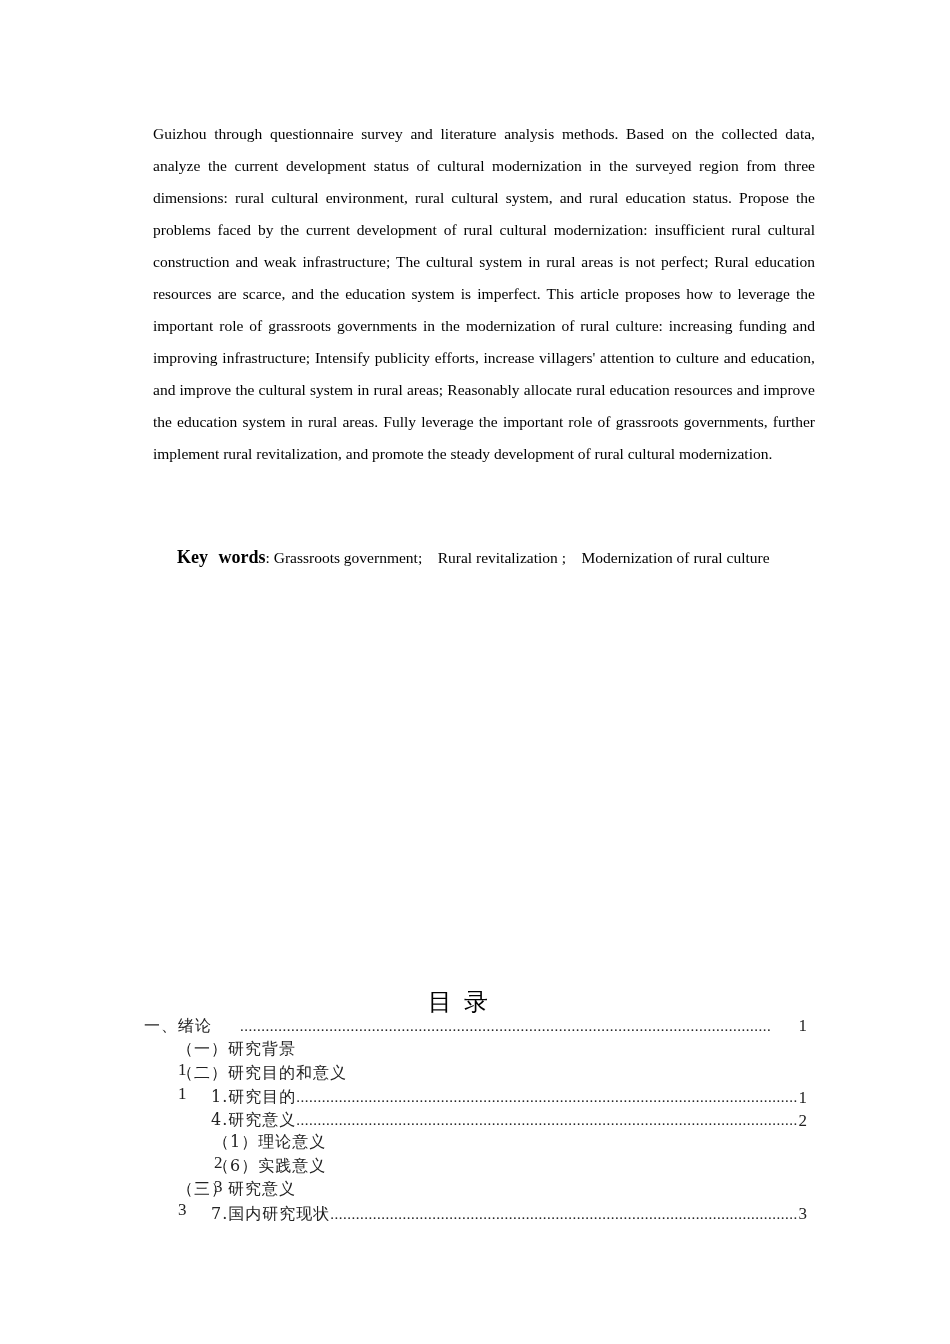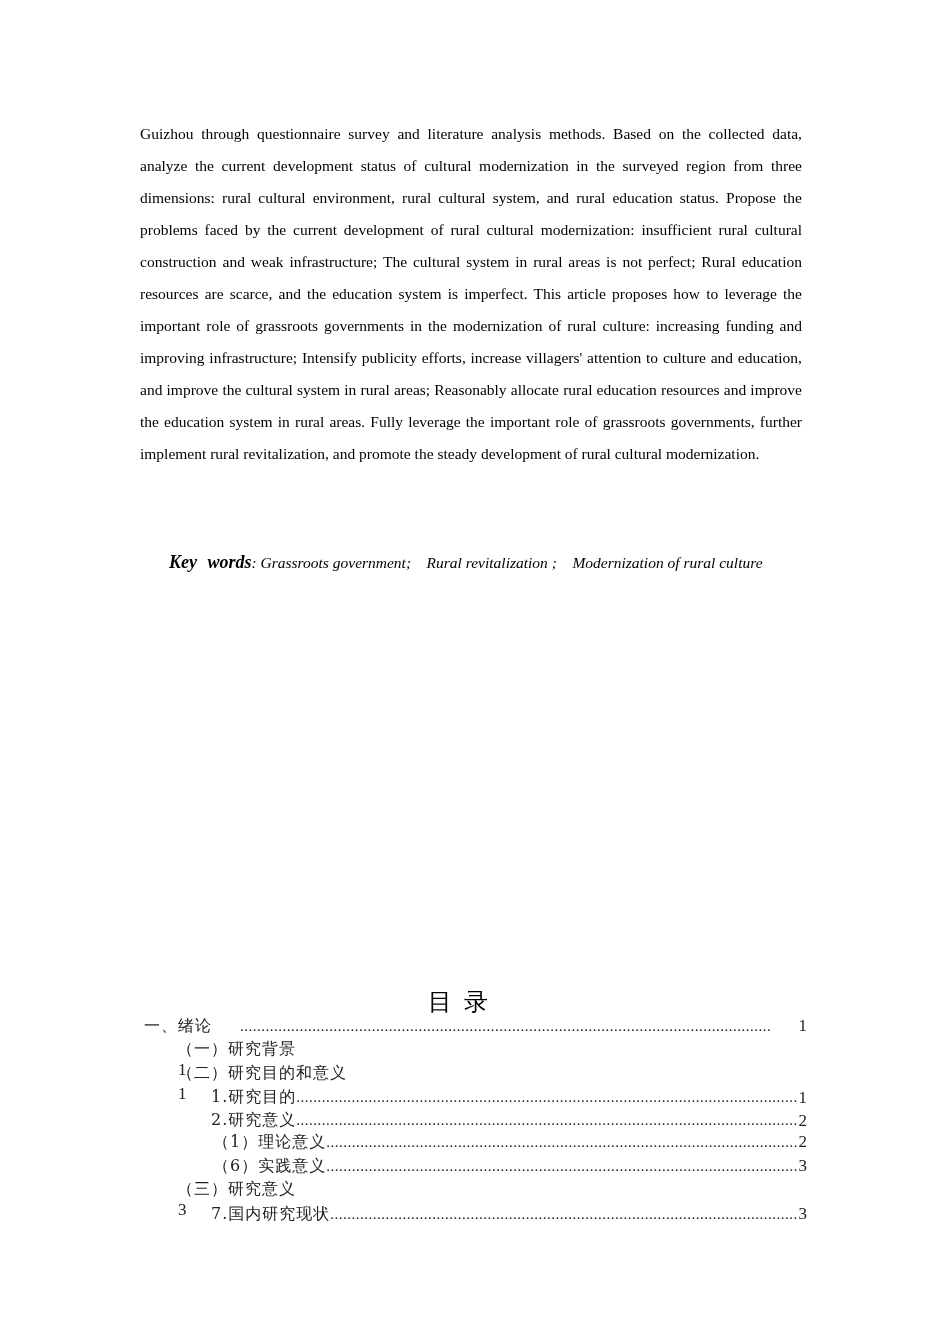--- a/index.html
+++ b/index.html
@@ -1,46 +1,45 @@
 <!DOCTYPE html>
 <html><head>
 <meta charset="utf-8">
 <style>
   html, body { margin:0; padding:0; background:#ffffff; }
   body { width:950px; height:1344px; position:relative; overflow:hidden; color:#000; }
   .abstract {
-    position:absolute; left:140px; top:118px; width:662px;
+    position:absolute; left:153px; top:118px; width:662px;
     font-family:"Liberation Serif", serif; font-size:15.5px; line-height:32px;
     text-align:justify; text-align-last:left;
   }
   .keywords {
-    position:absolute; left:136px; top:546px; width:662px;
-    font-family:"Liberation Serif", serif; font-size:15.5px; line-height:32px;
+    position:absolute; left:144px; top:546px; width:662px;
+    font-family:"Liberation Serif", serif; font-size:15.5px; line-height:22px;
     text-align:justify;
-    font-style:italic;
   }
   .kw-label { font-weight:bold; font-size:18px; padding-left:33px; word-spacing:6px; }
   .kw-sep { white-space:pre; }
   .toc-title {
     position:absolute; left:0; width:928px; top:986px; text-align:center;
     font-family:"DejaVu Sans", sans-serif; font-size:24px; letter-spacing:12px;
   }
   .toc { position:absolute; left:144px; top:1016px; width:663px; }
   .toc-row {
     display:flex; align-items:baseline; height:23.3px;
     font-family:"DejaVu Serif", serif; font-size:16px; color:#222;
   }
   .toc-label { white-space:nowrap; letter-spacing:1px; }
   .toc-dots { flex:1; overflow:hidden; white-space:nowrap; font-family:"Liberation Serif", serif; font-size:15px; letter-spacing:0.5px; }
   .toc-dots::after { content:"................................................................................................................................................................................................................"; }
   .toc-page { font-family:"Liberation Serif", serif; font-size:17px; padding-left:1px; }
   .lvl0 { padding-left:0;gap:28px; }
   .lvl1 { padding-left:33px;flex-direction:column; }
   .lvl2 { padding-left:67px;align-items:center; }
-  .lvl3 { padding-left:69px; }
+  .lvl3 { padding-left:69px;flex-direction:column; }
 </style>
 </head>
 <body>
 
 <div class="abstract">Guizhou through questionnaire survey and literature analysis methods. Based on the collected data, analyze the current development status of cultural modernization in the surveyed region from three dimensions: rural cultural environment, rural cultural system, and rural education status. Propose the problems faced by the current development of rural cultural modernization: insufficient rural cultural construction and weak infrastructure; The cultural system in rural areas is not perfect; Rural education resources are scarce, and the education system is imperfect. This article proposes how to leverage the important role of grassroots governments in the modernization of rural culture: increasing funding and improving infrastructure; Intensify publicity efforts, increase villagers' attention to culture and education, and improve the cultural system in rural areas; Reasonably allocate rural education resources and improve the education system in rural areas. Fully leverage the important role of grassroots governments, further implement rural revitalization, and promote the steady development of rural cultural modernization.</div>
 
 <div class="keywords">
   <span class="kw-label">Key words</span><span>:</span>
   <span>Grassroots government;</span>
   <span class="kw-sep">  </span>
@@ -66,21 +65,21 @@
     <span class="toc-label">（二）研究目的和意义</span>
     <span class="toc-dots"></span>
     <span class="toc-page">1</span>
   </div>
   <div class="toc-row lvl2">
     <span class="toc-label">1.研究目的</span>
     <span class="toc-dots"></span>
     <span class="toc-page">1</span>
   </div>
   <div class="toc-row lvl2">
-    <span class="toc-label">2.研究意义</span>
+    <span class="toc-label">4.研究意义</span>
     <span class="toc-dots"></span>
     <span class="toc-page">2</span>
   </div>
   <div class="toc-row lvl3">
     <span class="toc-label">（1）理论意义</span>
     <span class="toc-dots"></span>
     <span class="toc-page">2</span>
   </div>
   <div class="toc-row lvl3">
     <span class="toc-label">（6）实践意义</span>

